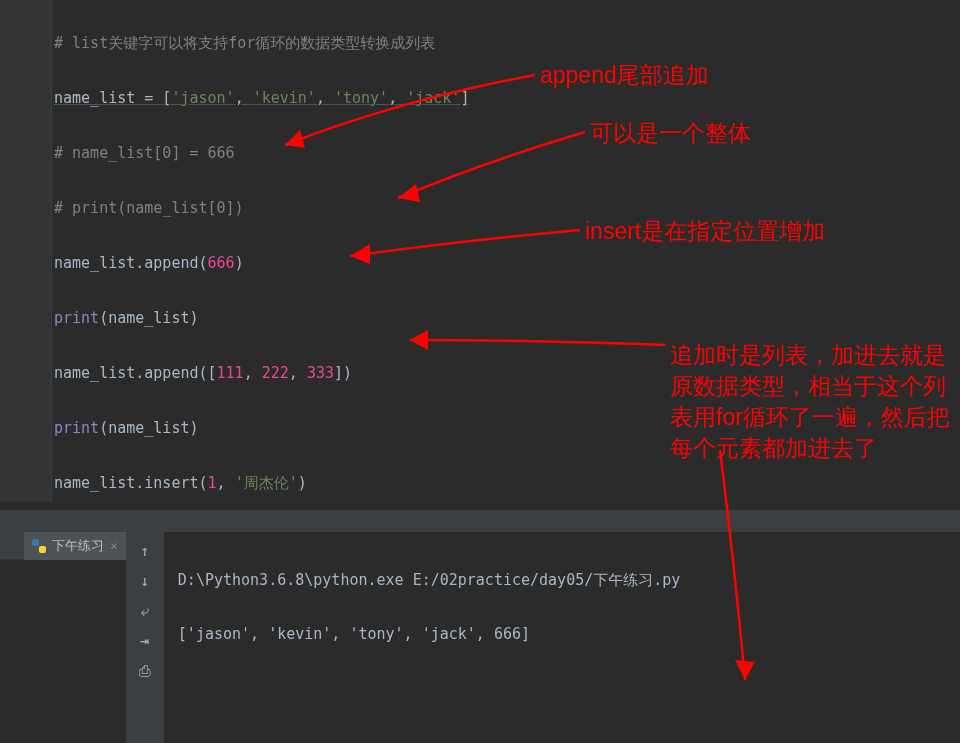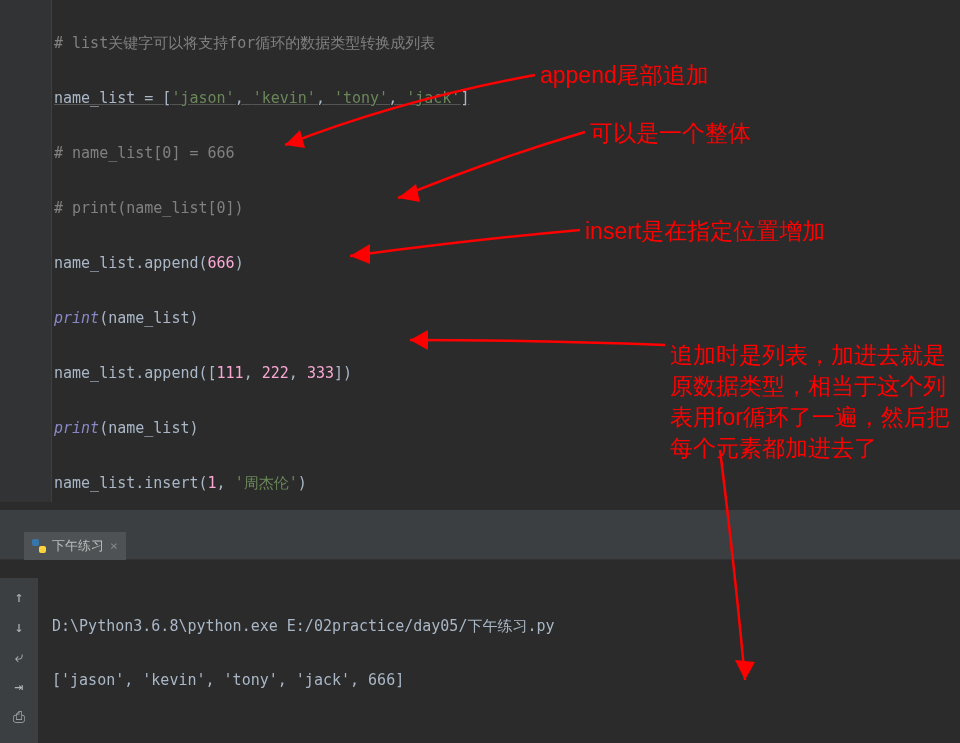--- a/index.html
+++ b/index.html
@@ -31,45 +31,44 @@
   flex: 1;
   padding: 2px 0;
   color: #a9b7c6;
   line-height: 27.5px;
   white-space: pre;
   position: relative;
 }
 .code-line { padding-left: 2px; }
 .c-comment { color: #808080; }
 .c-str { color: #6a8759; margin-top: 48px; }
-.c-num { color: #f9a8d4; }
+.c-num { color: #ec4899; }
 .c-ident { color: #a9b7c6; }
-.c-builtin { color: #8888c6; font-style: italic; }
+.c-builtin { color: #8888c6; }
 .c-op { color: #a9b7c6; }
 .underlined { text-decoration: underline; text-decoration-color: #555; }
 
 .divider {
   position: absolute;
   top: 510px;
   left: 0;
   right: 0;
   height: 22px;
   background: #3c3f41;
 }
 
 .run-pane {
   position: absolute;
   top: 532px;
   left: 0;
   right: 0;
   bottom: 0;
   background: #2b2b2b;
   display: flex;
-  flex-direction: column;
-  gap: 18px;
+  flex-direction: row;
 }
 .tab-bar {
   height: 28px;
   background: #3c3f41;
   display: flex;
   align-items: center;
   border-bottom: 1px solid #323232;
 }
 .run-tab {
   display: flex;

